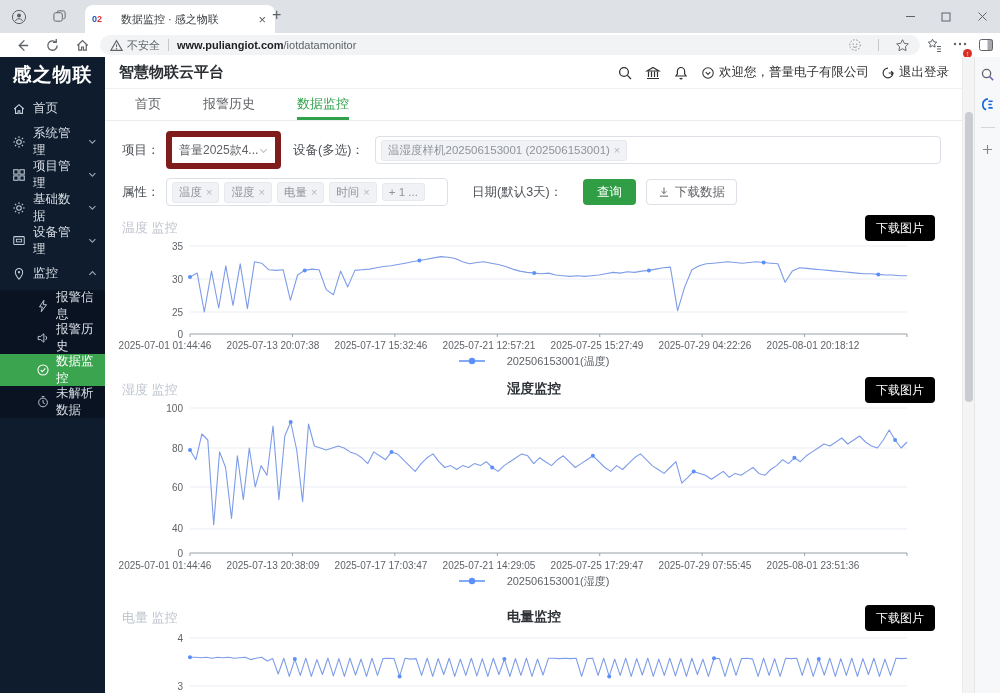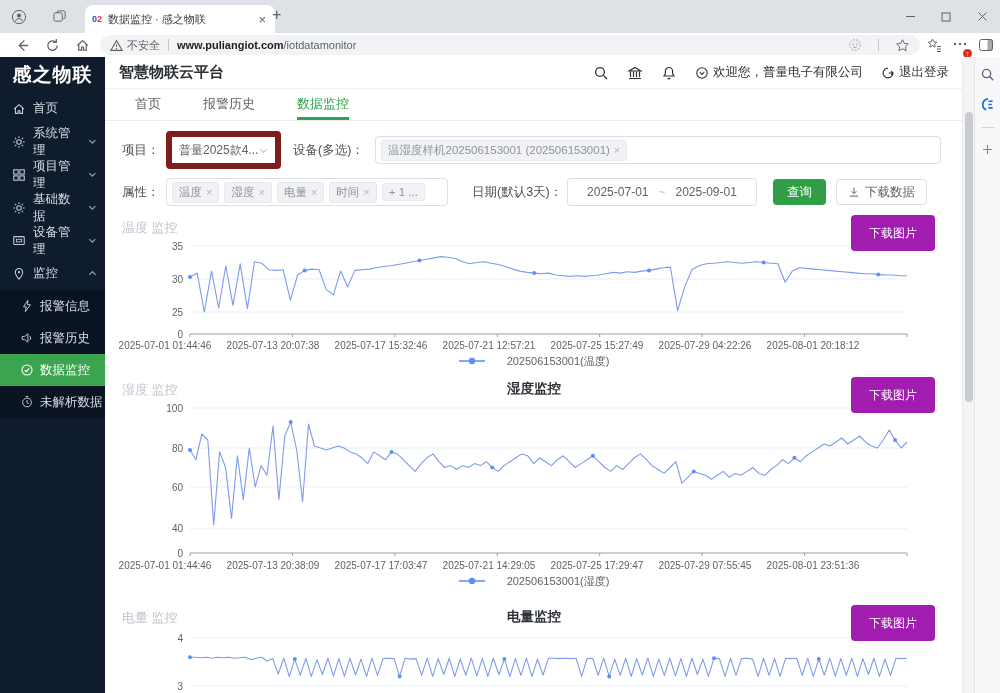--- a/index.html
+++ b/index.html
@@ -5,21 +5,21 @@
   html,body{margin:0;padding:0;}
   body{width:1000px;height:693px;overflow:hidden;background:#fff;
        font-family:"Liberation Sans","DejaVu Sans",sans-serif;font-size:12px;color:#303133;}
   .screen{position:relative;width:1000px;height:693px;}
 
   
   .tabstrip{position:absolute;top:0;left:0;right:0;height:33px;background:#dee1e6;display:flex;align-items:center;}
   .ts-ic{width:26px;height:26px;display:flex;align-items:center;justify-content:center;color:#5f6368;margin-left:6px;}
   .tab{position:absolute;left:85px;top:5px;width:176px;height:28px;background:#fff;border-radius:8px 8px 0 0;
        display:flex;align-items:center;padding:0 7px;}
-  .favicon{font-weight:bold;font-size:9px;letter-spacing:0;margin-right:6px;}
+  .favicon{font-weight:bold;font-size:9px;letter-spacing:0;margin-right:19px;}
   .favicon .f0{color:#1a56c4;}.favicon .f2{color:#e03131;}
   .tab-title{flex:1;font-size:11px;color:#3c4043;white-space:nowrap;overflow:hidden;}
   .tab-close{color:#5f6368;font-size:13px;padding:0 2px;}
   .newtab{position:absolute;left:272px;top:6px;font-size:16px;color:#5f6368;}
   .wincontrols{position:absolute;right:0;top:0;height:33px;display:flex;}
   .winbtn{width:36px;height:33px;display:flex;align-items:center;justify-content:center;color:#5f6368;}
 
   .navbar{position:absolute;top:33px;left:0;right:0;height:24px;background:#fff;border-bottom:1px solid #ececec;}
   .nav-ic{position:absolute;top:2px;width:20px;height:20px;display:flex;align-items:center;justify-content:center;color:#5f6368;}
   .urlpill{position:absolute;left:100px;top:2px;width:800px;height:20px;border-radius:10px;background:#f1f3f4;
@@ -33,34 +33,34 @@
   .badge{position:absolute;right:-4px;bottom:-3px;width:9px;height:9px;border-radius:50%;background:#d93025;
          color:#fff;font-size:7px;line-height:9px;text-align:center;}
 
   
   .app{position:absolute;top:57px;left:0;right:0;bottom:0;}
   .sidenav{position:absolute;left:0;top:0;bottom:0;width:105px;background:#0e1c2e;color:#d7dde4;}
   .logo{height:35px;line-height:35px;text-align:center;font-size:19px;font-weight:bold;color:#fff;letter-spacing:1px;}
   .nav-item{height:33px;display:flex;align-items:center;gap:7px;padding:0 8px 0 12px;font-size:12.5px;cursor:pointer;}
   .nav-item .chev{margin-left:auto;color:#9aa5b1;}
   .subnav{background:#0a1322;}
-  .sub-item{height:32px;display:flex;align-items:center;gap:6px;padding-left:20px;font-size:12.5px;cursor:pointer;}
+  .sub-item{height:32px;display:flex;align-items:center;gap:6px;padding-left:36px;font-size:12.5px;cursor:pointer;}
   .sub-item.active{background:#3aa44e;color:#fff;}
   .mic{width:14px;height:14px;flex:0 0 14px;color:#c3ccd6;}
 
   .railbar{position:absolute;right:0;top:0;bottom:0;width:25px;background:#f7f8f9;border-left:1px solid #e4e6e8;
            display:flex;flex-direction:column;align-items:center;padding-top:10px;gap:15px;}
   .raildiv{width:14px;height:1px;background:#d4d6d9;}
   .pagescrollbar{position:absolute;right:25px;top:0;bottom:0;width:12px;background:#f4f4f4;border-left:1px solid #ebebeb;}
   .thumb{position:absolute;left:2px;top:55px;width:8px;height:290px;background:#c9ccd1;border-radius:4px;}
 
   .content{position:absolute;left:105px;right:37px;top:0;bottom:0;background:#fff;overflow:hidden;}
   .appheader{height:31px;display:flex;align-items:center;padding:0 14px;border-bottom:1px solid #f0f0f0;}
   .apptitle{font-size:15px;font-weight:bold;color:#2b2f33;text-align:right;}
-  .hdr-right{margin-left:auto;display:flex;align-items:center;gap:18px;}
+  .hdr-right{margin-left:auto;display:flex;align-items:center;gap:12px;}
   .hdr-ic{width:16px;height:16px;color:#303133;}
   .welcome,.logout{display:flex;align-items:center;gap:4px;font-size:12.5px;color:#303133;}
 
   .pagetabs{height:31px;display:flex;align-items:flex-end;gap:42px;padding-left:30px;border-bottom:1px solid #ececec;}
   .ptab{font-size:13px;color:#606266;padding-bottom:7px;cursor:pointer;}
   .ptab.active{color:#31a24c;border-bottom:3px solid #31a24c;padding-bottom:4px;}
 
   
   .filters{padding:10px 0 0 17px;}
   .frow{display:flex;align-items:center;margin-bottom:9px;}
@@ -79,22 +79,22 @@
   .btn-green{margin-left:16px;background:#2f9e44;color:#fff;border:none;border-radius:4px;height:26px;
              padding:0 14px;font-size:12.5px;cursor:pointer;}
   .btn-plain{margin-left:10px;background:#fff;color:#606266;border:1px solid #dcdfe6;border-radius:4px;height:26px;
              padding:0 11px;font-size:12.5px;display:flex;align-items:center;gap:5px;cursor:pointer;}
 
   
   .chart-block{margin-top:8px;padding:0 10px;}
   .chart-head{position:relative;height:25px;}
   .chart-sec-label{position:absolute;left:7px;top:4px;font-size:13px;color:#bfc5cd;}
   .chart-title{position:absolute;left:0;right:0;top:3px;text-align:center;font-size:13.5px;font-weight:bold;color:#2f3337;}
-  .btn-dlimg{position:absolute;right:18px;top:0;background:#a21caf;color:#fff;border:none;border-radius:4px;
-             height:36px;padding:0 18px;font-size:12px;cursor:pointer;}
+  .btn-dlimg{position:absolute;right:18px;top:0;background:#000000;color:#fff;border:none;border-radius:4px;
+             height:26px;padding:0 11px;font-size:12px;cursor:pointer;}
   .plot{display:block;width:845px;}
   .xlabels{position:relative;height:13px;font-size:10px;color:#5f6368;}
   .xlabels span{position:absolute;top:0;transform:translateX(-50%);white-space:nowrap;}
   .legend{height:16px;display:flex;align-items:center;justify-content:center;gap:22px;font-size:11px;color:#5f6368;}
   svg text{font-family:"Liberation Sans","DejaVu Sans",sans-serif;}
 </style>
 </head>
 <body>
 
 <div class="screen">
@@ -382,25 +382,20 @@
                 <span>电量</span>
                 <span class="x">×</span>
               </span>
             <span class="tag">
                 <span>时间</span>
                 <span class="x">×</span>
               </span>
             <span class="tag">+ 1 ...</span>
           </span>
           <span class="flabel w95">日期(默认3天)：</span>
-          <span class="input dateinput">
-            <span>2025-07-01</span>
-            <span style="color:#c0c4cc">~</span>
-            <span>2025-09-01</span>
-          </span>
           <button class="btn-green">查询</button>
           <button class="btn-plain">
             <svg width="12" height="12" viewBox="0 0 16 16">
                 <path d="M8 2v8M4.8 7l3.2 3.2L11.2 7" fill="none" stroke="currentColor" stroke-width="1.3"></path>
                 <path d="M2.5 13.5h11" stroke="currentColor" stroke-width="1.3"></path>
               </svg>
             <span>下载数据</span>
           </button>
         </div>
       </div>

